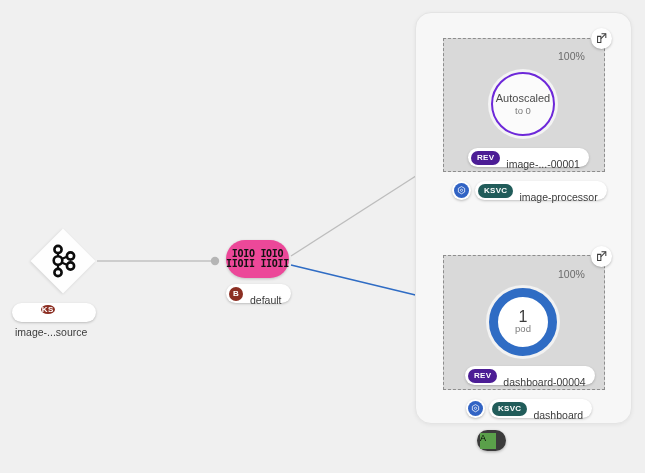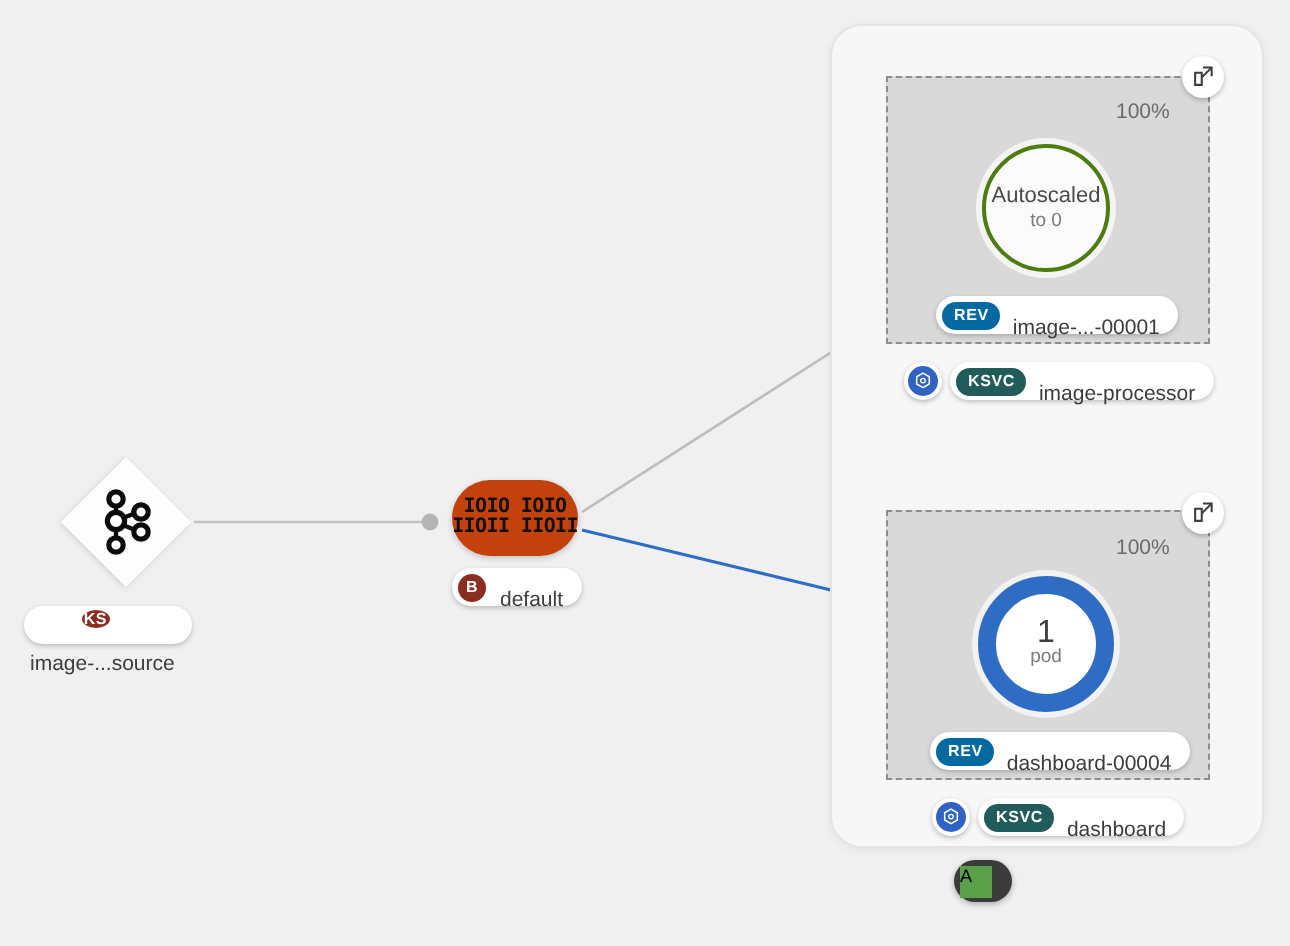--- a/index.html
+++ b/index.html
@@ -81,32 +81,32 @@
   }
   .pill .pill-text {
     font-size: 10.5px;
     color: #3c3c3c;
     white-space: nowrap;
     margin-top: 12px;
   }
 
   .tag-ks   { background: #8b2e22; }
   .tag-b    { background: #8b2e22; }
-  .tag-rev  { background: #0369a1; }
+  .tag-rev  { background: #4c1d95; }
   .tag-ksvc { background: #215c5a; }
   .tag-a    { background: #5aa04a; }
 
   
   .broker {
     position: absolute;
     left: 226px;
     top: 240px;
     width: 63px;
     height: 38px;
-    background: #c2410c;
+    background: #ec4899;
     border-radius: 19px;
     box-shadow: 0 1px 3px rgba(0,0,0,0.2);
     display: flex;
     align-items: center;
     justify-content: flex-end;
   }
   .binary {
     font-family: "DejaVu Sans Mono", monospace;
     font-size: 10px;
     font-weight: bold;
@@ -135,21 +135,21 @@
     position: absolute;
     border-radius: 50%;
     display: flex;
     flex-direction: column;
     align-items: center;
     justify-content: center;
     box-sizing: border-box;
   }
   .ring-gray {
     background: #fbfbfb;
-    border: 2px solid #4d7c0f;
+    border: 2px solid #6d28d9;
     box-shadow: 0 0 0 3px #f4f4f4, 0 1px 2px rgba(0,0,0,0.07);
   }
   .ring-blue {
     background: #ffffff;
     border: 9px solid #2f6cc4;
     box-shadow: 0 0 0 3px #f2f2f2;
   }
   .ring-main {
     font-size: 11px;
     color: #4a4a4a;

